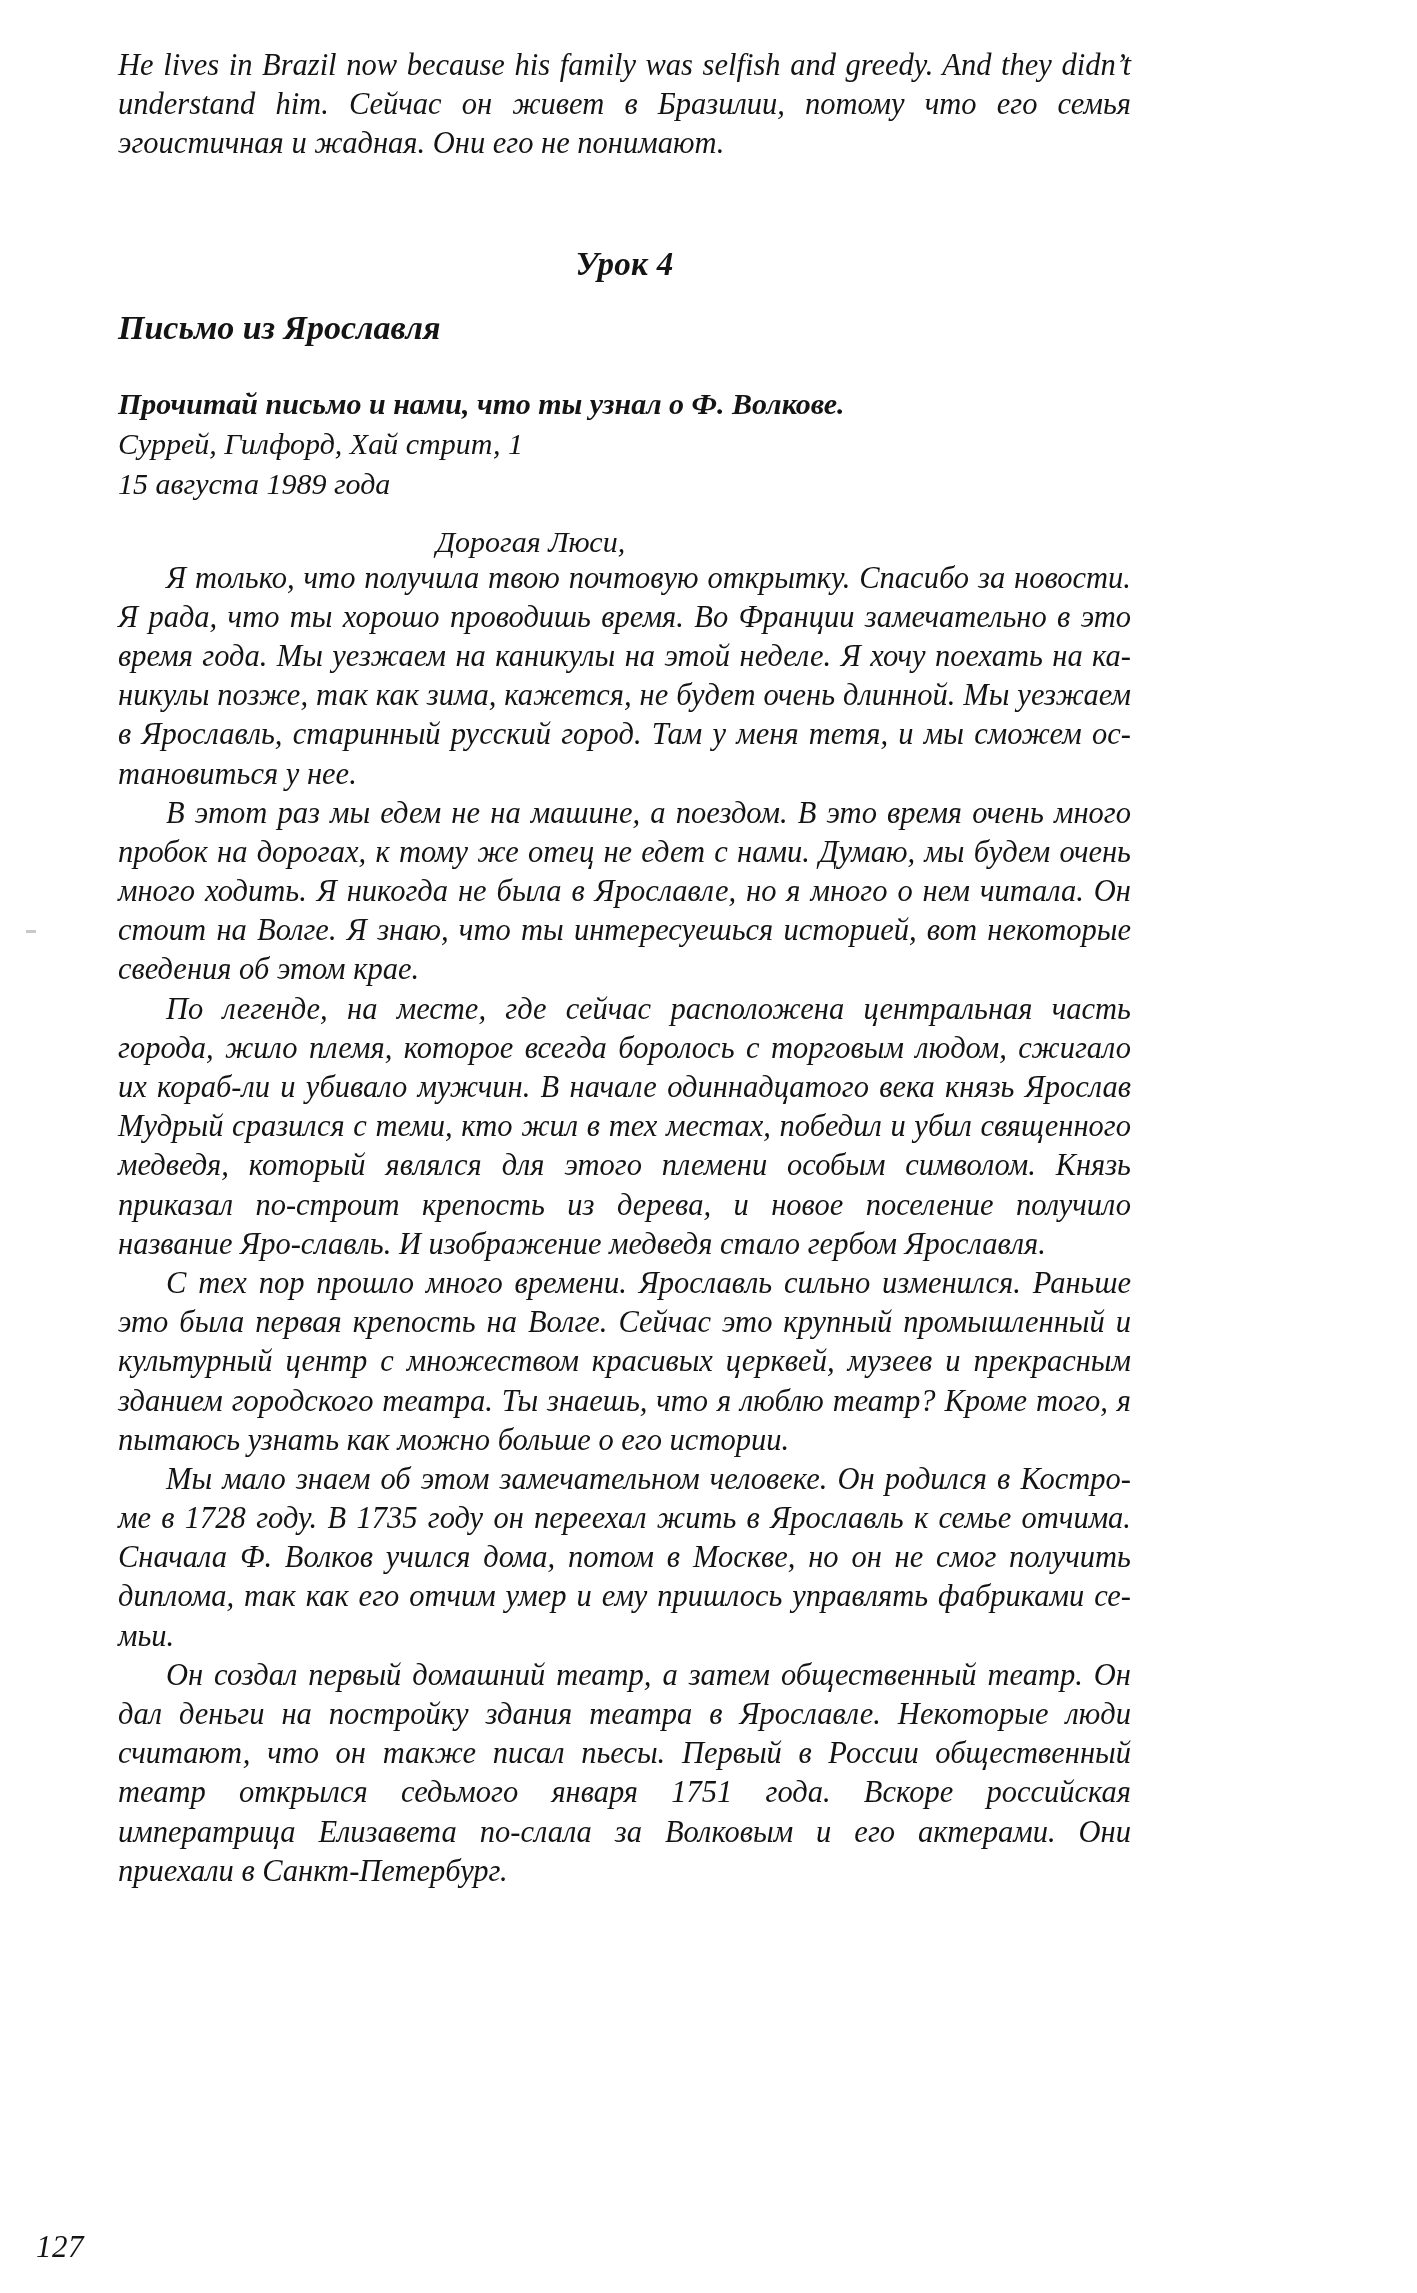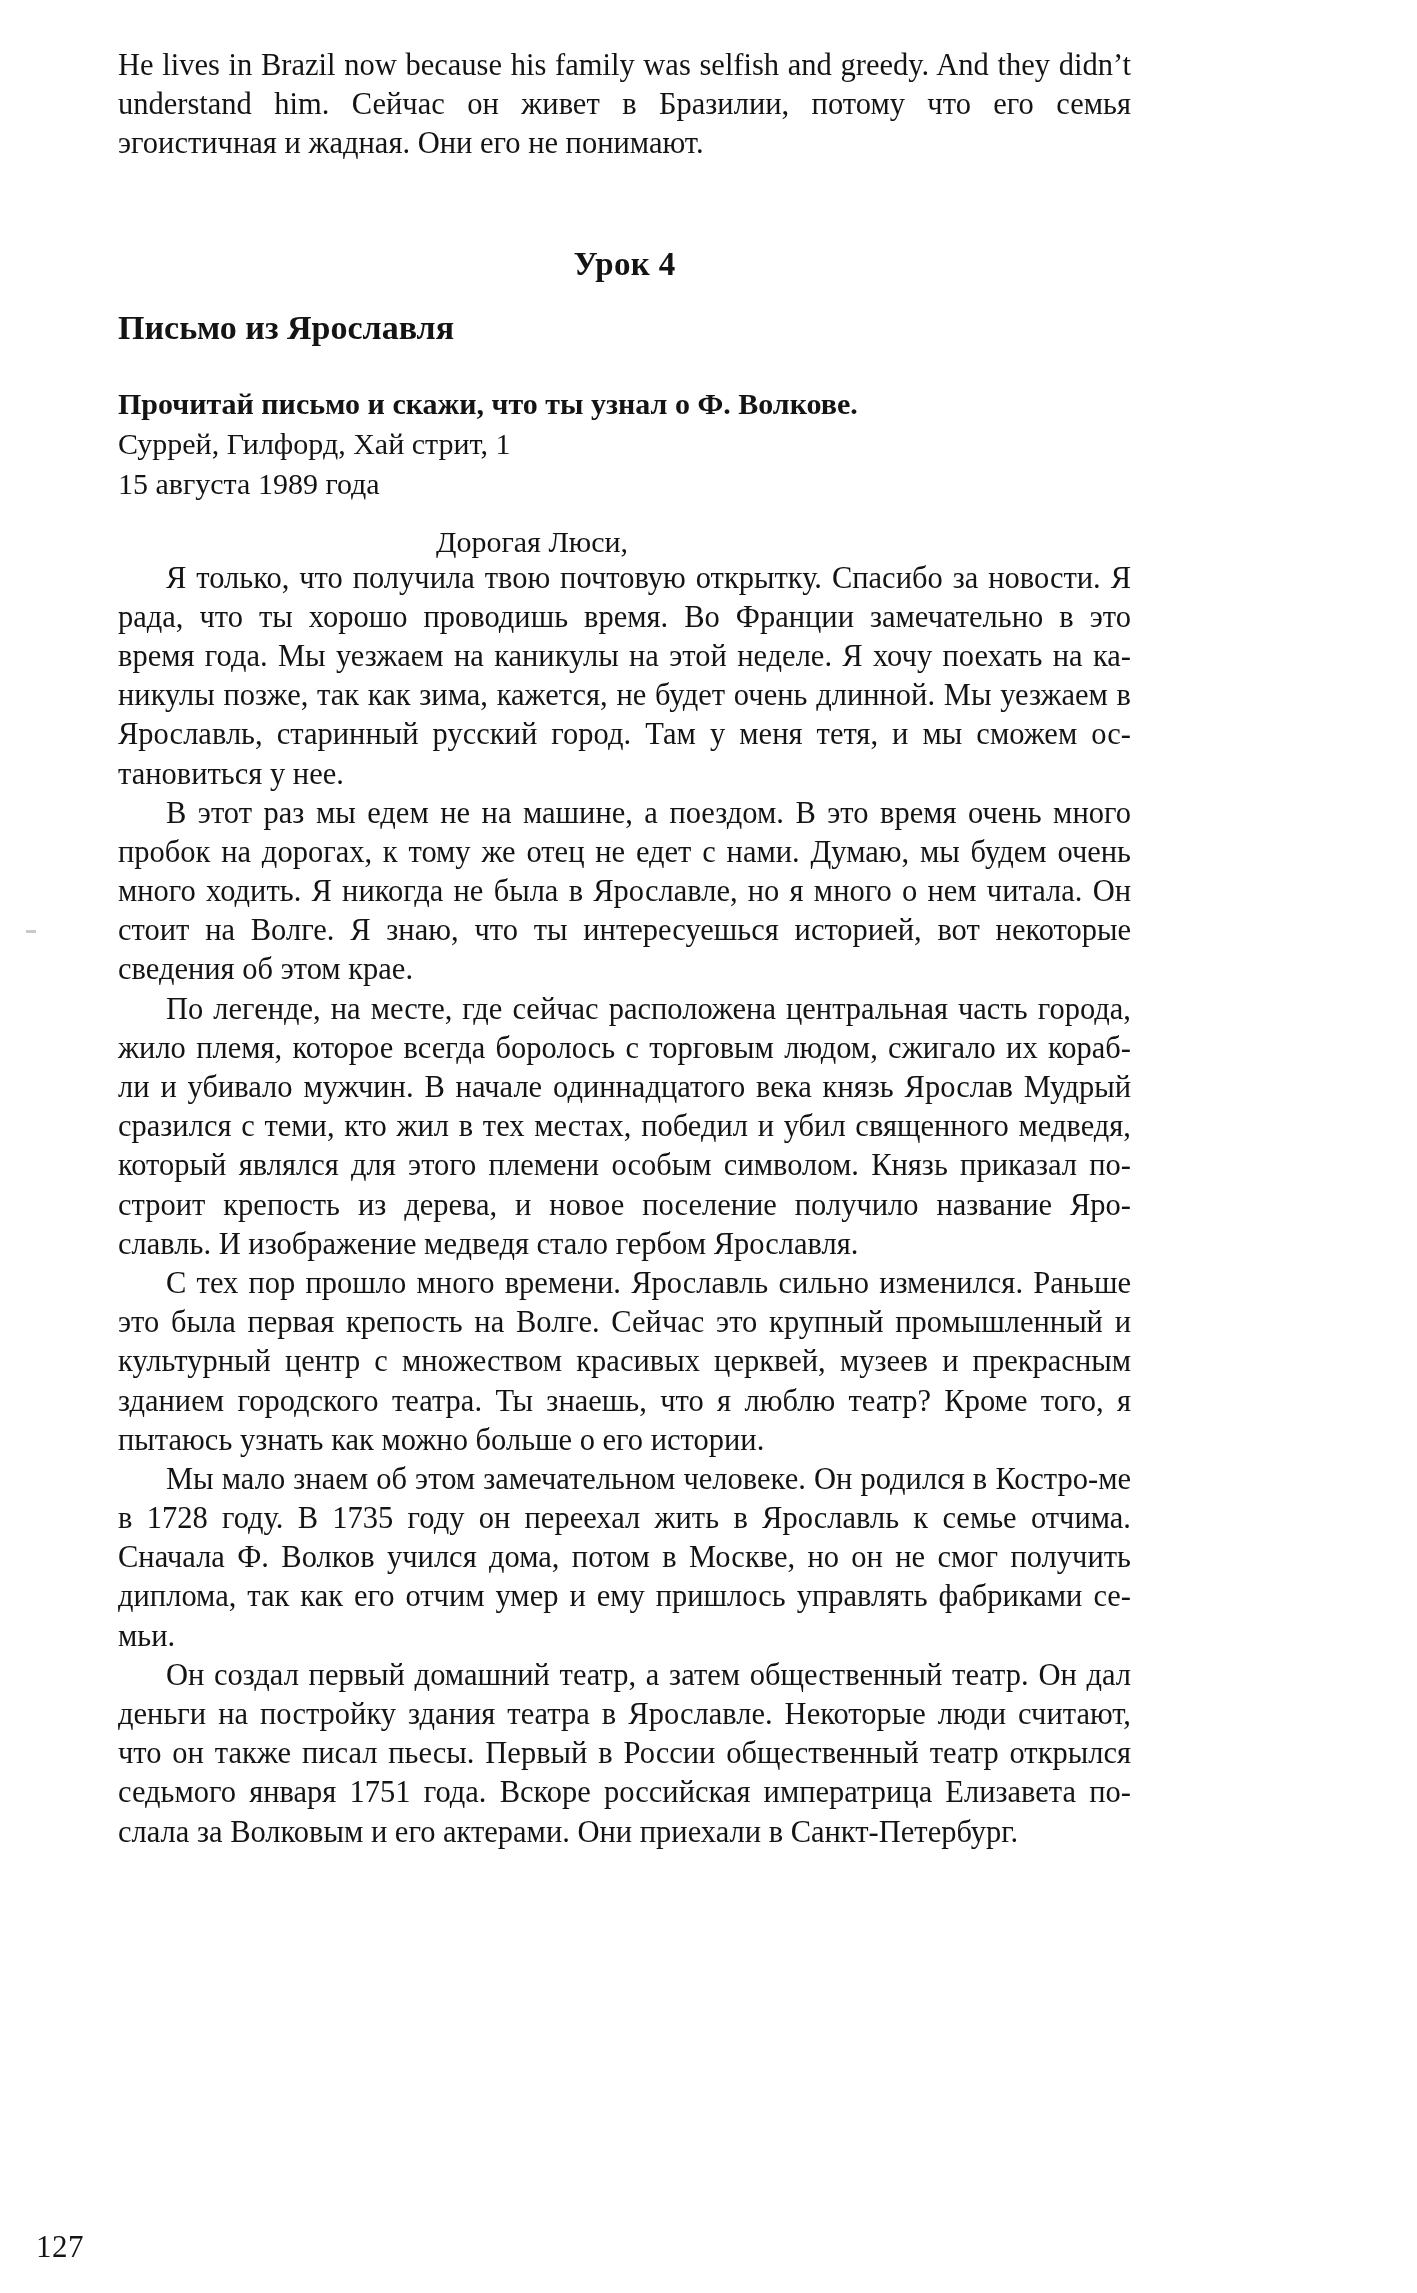--- a/index.html
+++ b/index.html
@@ -13,20 +13,21 @@
     font-family: "Liberation Serif", "DejaVu Serif", serif;
     color: #141414;
     position: relative;
   }
   .page {
     width: 1241px;
     min-height: 2293px;
     box-sizing: border-box;
     padding: 46px 110px 40px 118px;
     position: relative;
+    font-style: italic;
   }
   .body-text {
     font-size: 30.5px;
     line-height: 1.285;
     text-align: justify;
     text-justify: inter-word;
     hyphens: manual;
   }
   p.para {
     margin: 0;
@@ -94,21 +95,21 @@
 
   <div class="edge-mark"></div>
 
   <div class="body-text intro-block">
     <p class="para noindent">He lives in Brazil now because his family was selfish and greedy. And they didn’t understand him. Сейчас он живет в Бразилии, потому что его семья эгоистичная и жадная. Они его не понимают.</p>
   </div>
 
   <h2 class="lesson-title">Урок 4</h2>
   <h3 class="lesson-subtitle">Письмо из Ярославля</h3>
 
-  <p class="task-line">Прочитай письмо и скажи, что ты узнал о Ф. Волкове.</p>
+  <p class="task-line">Прочитай письмо и нами, что ты узнал о Ф. Волкове.</p>
   <p class="addr-line">Суррей, Гилфорд, Хай стрит, 1</p>
   <p class="addr-line">15 августа 1989 года</p>
   <p class="salutation">Дорогая Люси,</p>
 
   <div class="body-text letter-body">
     <p class="para">Я только, что получила твою почтовую открытку. Спасибо за новости. Я рада, что ты хорошо проводишь время. Во Франции замечательно в это время года. Мы уезжаем на каникулы на этой неделе. Я хочу поехать на ка-никулы позже, так как зима, кажется, не будет очень длинной. Мы уезжаем в Ярославль, старинный русский город. Там у меня тетя, и мы сможем ос-тановиться у нее.</p>
     <p class="para">В этот раз мы едем не на машине, а поездом. В это время очень много пробок на дорогах, к тому же отец не едет с нами. Думаю, мы будем очень много ходить. Я никогда не была в Ярославле, но я много о нем читала. Он стоит на Волге. Я знаю, что ты интересуешься историей, вот некоторые сведения об этом крае.</p>
     <p class="para">По легенде, на месте, где сейчас расположена центральная часть города, жило племя, которое всегда боролось с торговым людом, сжигало их кораб-ли и убивало мужчин. В начале одиннадцатого века князь Ярослав Мудрый сразился с теми, кто жил в тех местах, победил и убил священного медведя, который являлся для этого племени особым символом. Князь приказал по-строит крепость из дерева, и новое поселение получило название Яро-славль. И изображение медведя стало гербом Ярославля.</p>
     <p class="para">С тех пор прошло много времени. Ярославль сильно изменился. Раньше это была первая крепость на Волге. Сейчас это крупный промышленный и культурный центр с множеством красивых церквей, музеев и прекрасным зданием городского театра. Ты знаешь, что я люблю театр? Кроме того, я пытаюсь узнать как можно больше о его истории.</p>
     <p class="para">Мы мало знаем об этом замечательном человеке. Он родился в Костро-ме в 1728 году. В 1735 году он переехал жить в Ярославль к семье отчима. Сначала Ф. Волков учился дома, потом в Москве, но он не смог получить диплома, так как его отчим умер и ему пришлось управлять фабриками се-мьи.</p>

